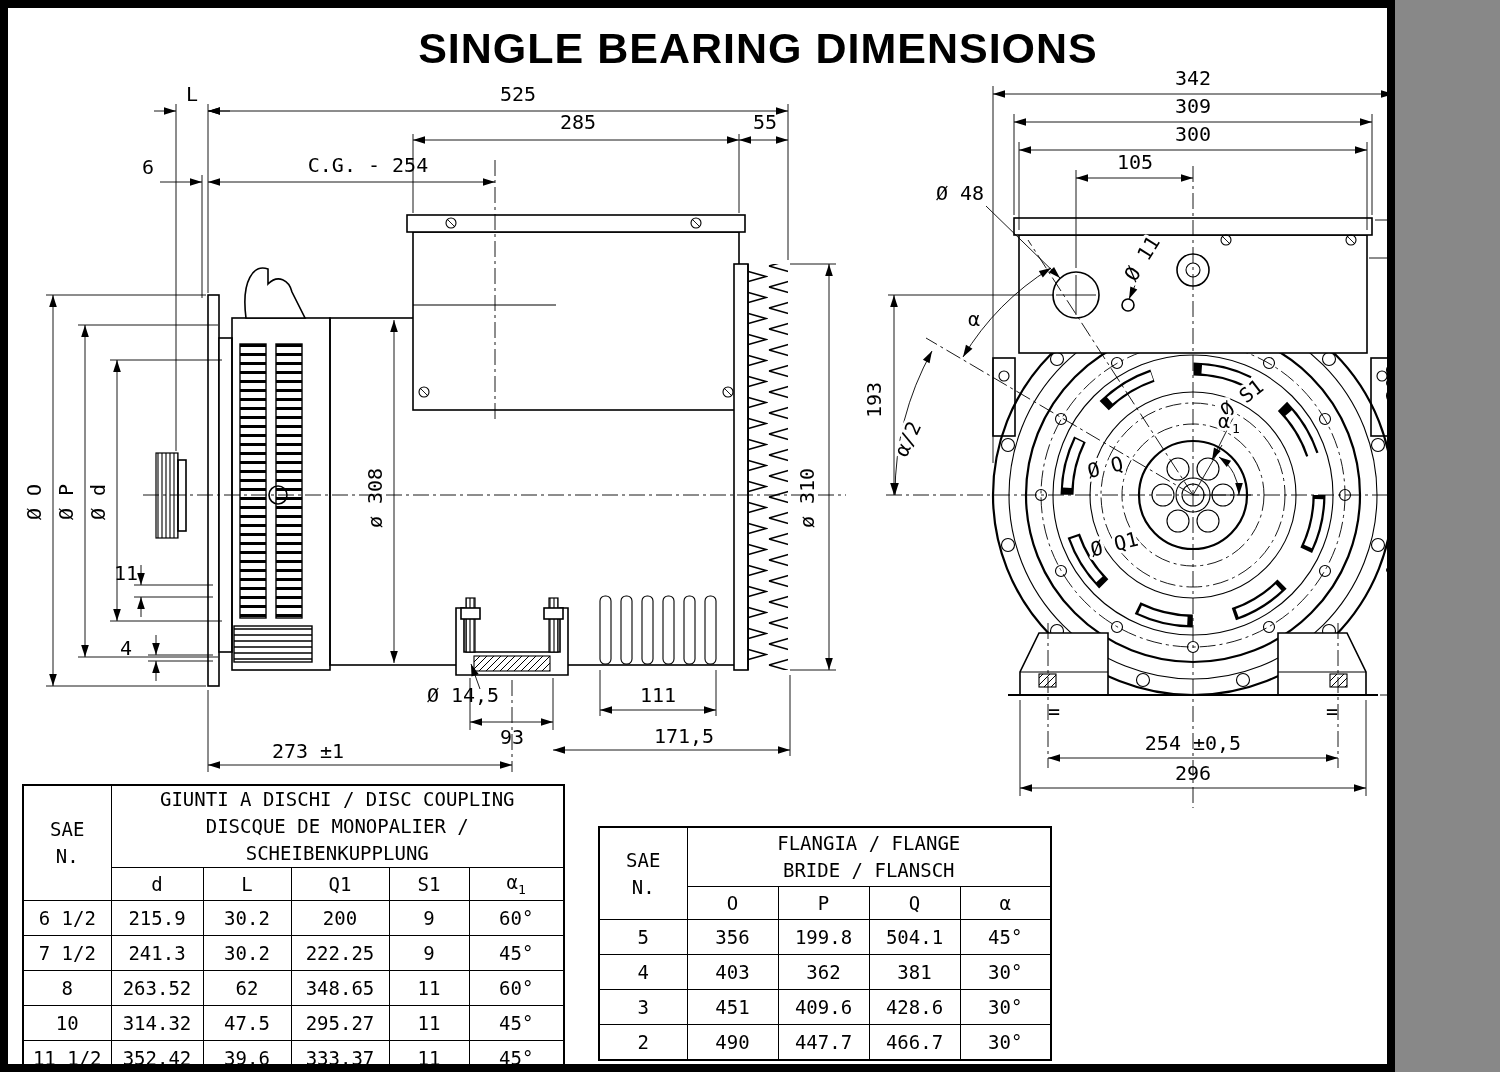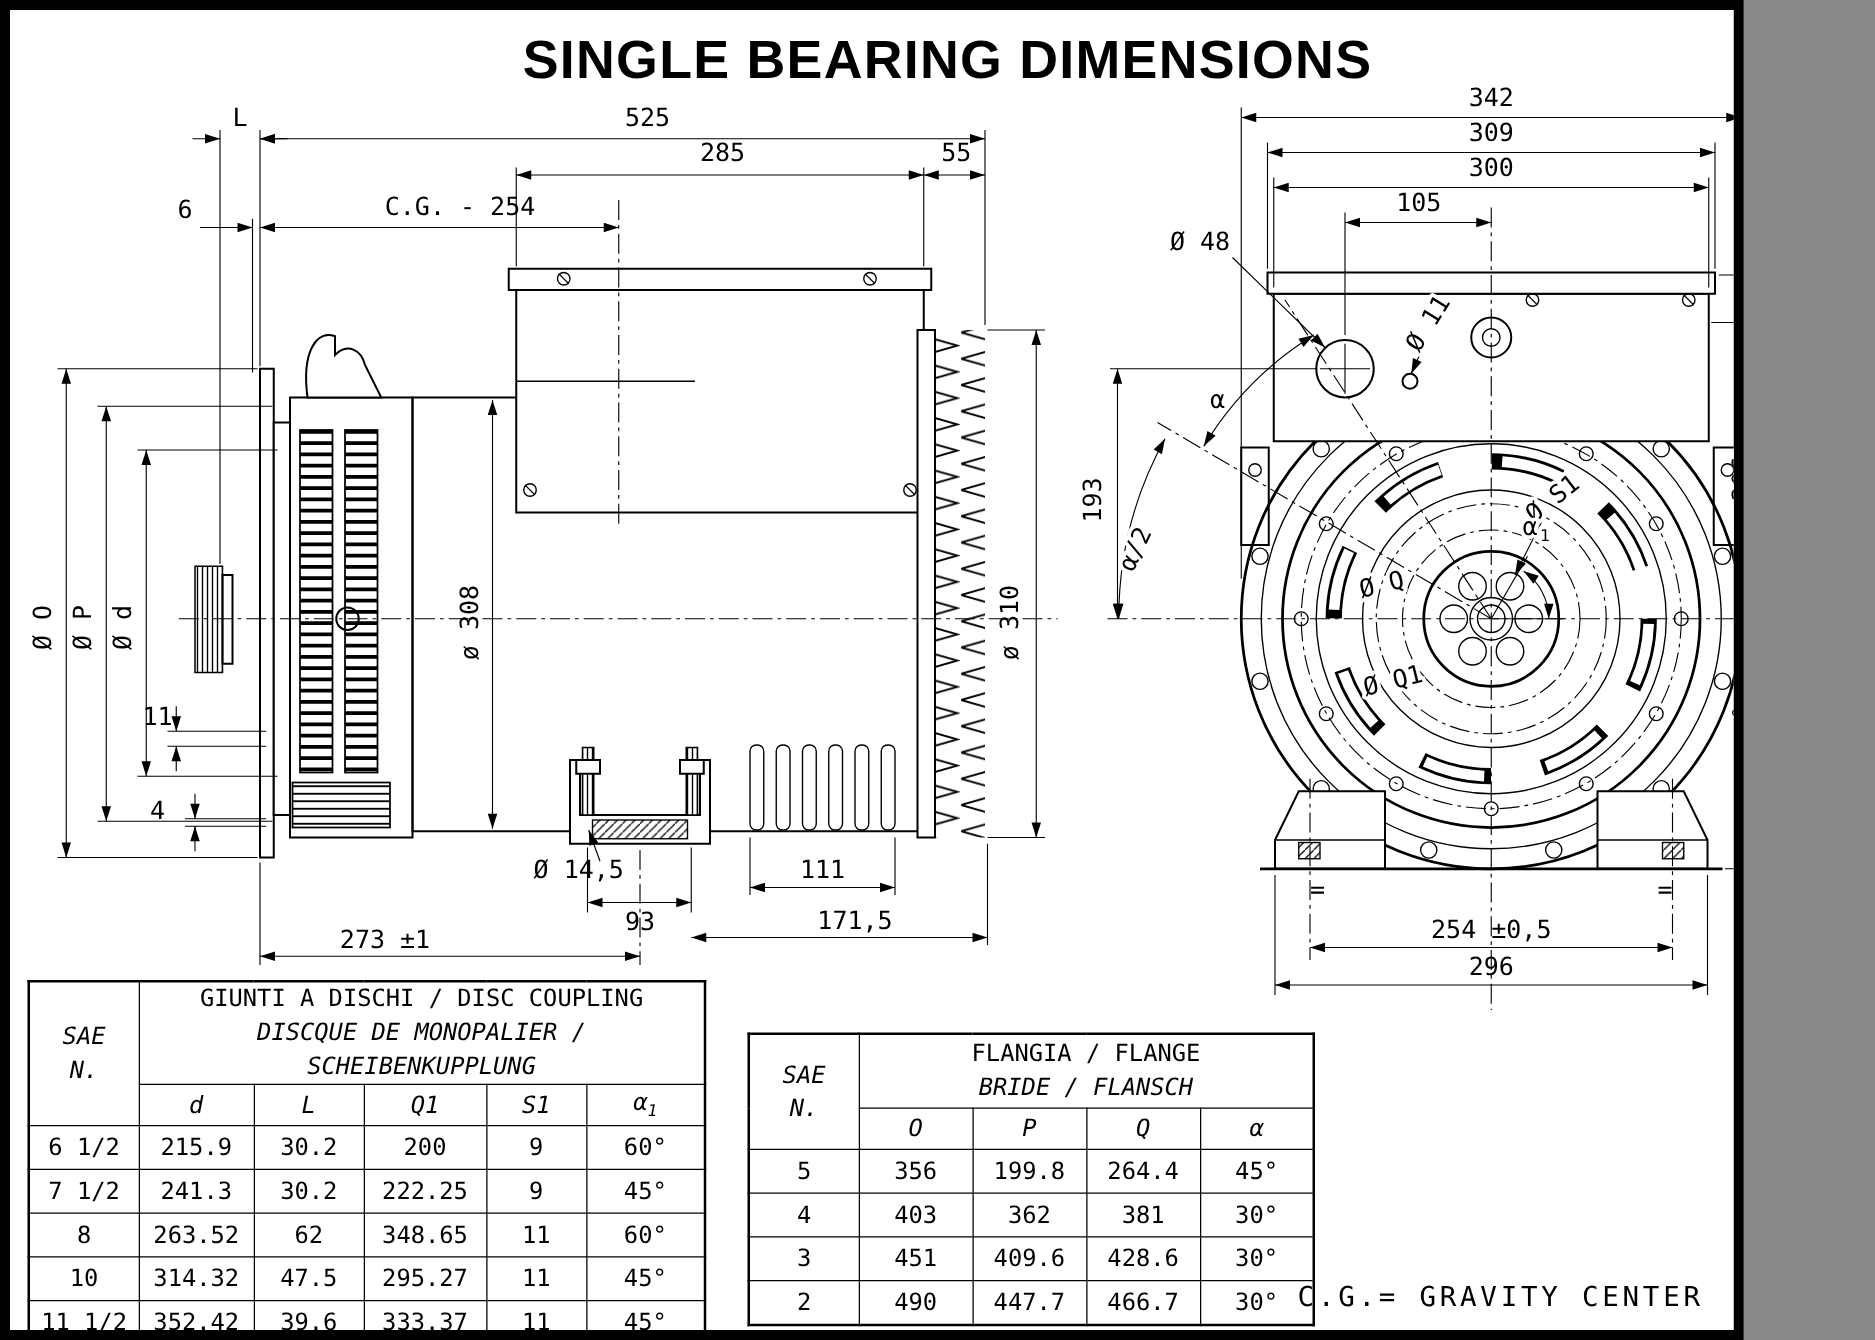--- a/index.html
+++ b/index.html
@@ -20,21 +20,21 @@
   .louvf{fill:url(#louv);stroke:#000;stroke-width:1.4;}
   .louvf2{fill:url(#louv2);stroke:#000;stroke-width:1.4;}
   .vhf{fill:url(#vh);stroke:#000;stroke-width:1.2;}
   .dgf{fill:url(#dg);stroke:#000;stroke-width:1.1;}
   .teethf{fill:url(#teeth);stroke:none;}
   .tbl{position:absolute;}
   .tbl table{border-collapse:collapse;table-layout:fixed;border:2.5px solid #000;background:#fff;}
   .tbl td{border:1.5px solid #000;text-align:center;vertical-align:middle;font-family:"DejaVu Sans Mono",monospace;font-size:19px;color:#000;padding:0;height:34px;overflow:hidden;}
   .tbl tr.cols td{height:32px;}
   .tbl td.hd2{height:58px;border-radius:25px;}
-  .it{font-style:italic;}
+  .it{}
   .tbl sub{font-size:13px;}
   .tt{line-height:27px;}
 </style>
 </head>
 <body>
 
 <div class="sheet">
 
   <div class="title">SINGLE BEARING DIMENSIONS</div>
 
@@ -461,21 +461,21 @@
       <tr class="cols it">
         <td>O</td>
         <td>P</td>
         <td>Q</td>
         <td>α</td>
       </tr>
       <tr>
         <td>5</td>
         <td>356</td>
         <td>199.8</td>
-        <td>264.4</td>
+        <td>504.1</td>
         <td>45°</td>
       </tr>
       <tr>
         <td>4</td>
         <td>403</td>
         <td>362</td>
         <td>381</td>
         <td>30°</td>
       </tr>
       <tr>
@@ -489,15 +489,14 @@
         <td>2</td>
         <td>490</td>
         <td>447.7</td>
         <td>466.7</td>
         <td>30°</td>
       </tr>
     </tbody>
       </table>
   </div>
 
-  <div class="footer-note">C.G.= GRAVITY CENTER</div>
 
 </div>
 
 </body></html>

